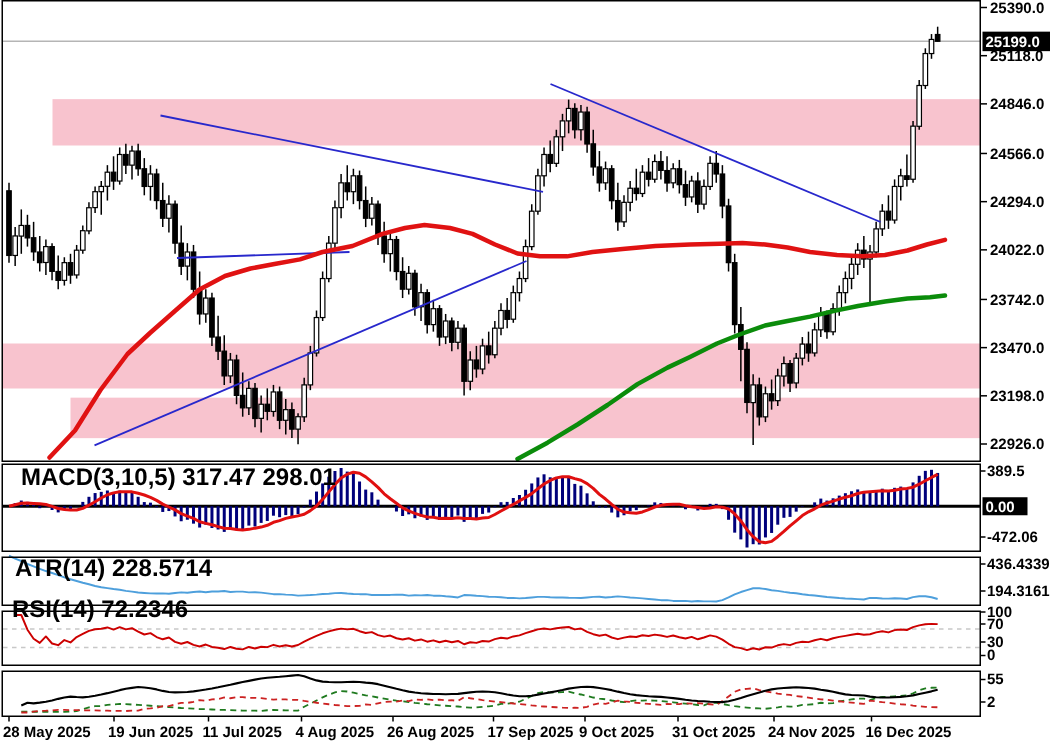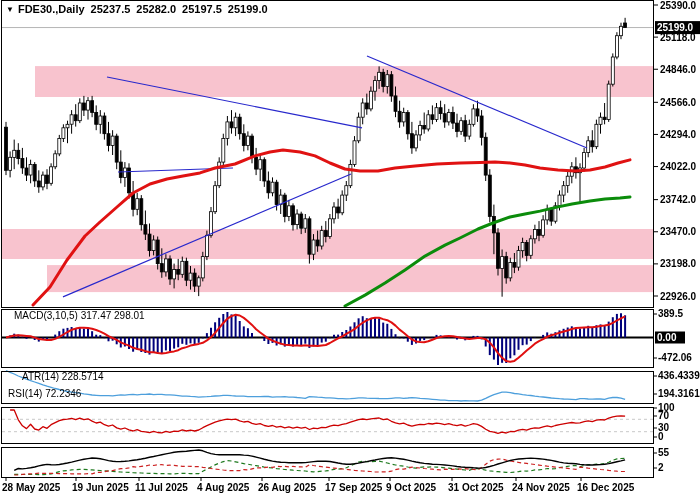--- a/index.html
+++ b/index.html
@@ -3,21 +3,21 @@
 <meta charset="utf-8">
 <style>
   html,body{margin:0;padding:0;background:#ffffff;}
   .wrap{position:relative;width:700px;height:500px;background:#fff;
         font-family:"Liberation Sans",sans-serif;overflow:hidden;}
   svg{position:absolute;left:0;top:0;}
   .titlebar{position:absolute;left:6px;top:3px;font-size:11px;font-weight:700;color:#000;
             white-space:nowrap;z-index:5;}
   .titlebar .dd{font-size:8px;display:inline-block;transform:translateY(-1px);margin-right:4px;cursor:pointer;}
   .titlebar span{margin-right:6px;}
-  .plabel{position:absolute;font-size:10px;font-weight:400;color:#000;white-space:nowrap;z-index:5;}
+  .plabel{position:absolute;font-size:16px;font-weight:700;color:#000;white-space:nowrap;z-index:5;}
 </style>
 </head>
 <body>
 
 <div class="wrap">
 
   <svg id="cv" width="700" height="500" viewBox="0 0 700 500">
       <g>
         <rect x="35" y="66.1" width="619" height="30.9" fill="#f8c3ce"></rect>
         <rect x="2" y="229.0" width="652" height="30.0" fill="#f8c3ce"></rect>
@@ -573,20 +573,17 @@
         <text x="386" y="491" font-family="&quot;Liberation Sans&quot;,sans-serif" font-size="10px" font-weight="700" fill="#000">9 Oct 2025</text>
         <line x1="452" y1="477.5" x2="452" y2="481" stroke="#000" stroke-width="1"></line>
         <text x="448" y="491" font-family="&quot;Liberation Sans&quot;,sans-serif" font-size="10px" font-weight="700" fill="#000">31 Oct 2025</text>
         <line x1="516" y1="477.5" x2="516" y2="481" stroke="#000" stroke-width="1"></line>
         <text x="512" y="491" font-family="&quot;Liberation Sans&quot;,sans-serif" font-size="10px" font-weight="700" fill="#000">24 Nov 2025</text>
         <line x1="581" y1="477.5" x2="581" y2="481" stroke="#000" stroke-width="1"></line>
         <text x="577" y="491" font-family="&quot;Liberation Sans&quot;,sans-serif" font-size="10px" font-weight="700" fill="#000">16 Dec 2025</text>
       </g>
     </svg>
 
-  <div class="titlebar">
-    <span class="dd">▼</span><span>FDE30.,Daily</span><span>25237.5</span><span>25282.0</span><span>25197.5</span><span>25199.0</span>
-  </div>
 
   <div class="plabel" style="left:14px;top:310px">MACD(3,10,5) 317.47 298.01</div>
-  <div class="plabel" style="left:22px;top:371px">ATR(14) 228.5714</div>
-  <div class="plabel" style="left:8px;top:388px">RSI(14) 72.2346</div>
+  <div class="plabel" style="left:10px;top:371px">ATR(14) 228.5714</div>
+  <div class="plabel" style="left:8px;top:398px">RSI(14) 72.2346</div>
 </div>
 
 </body></html>

